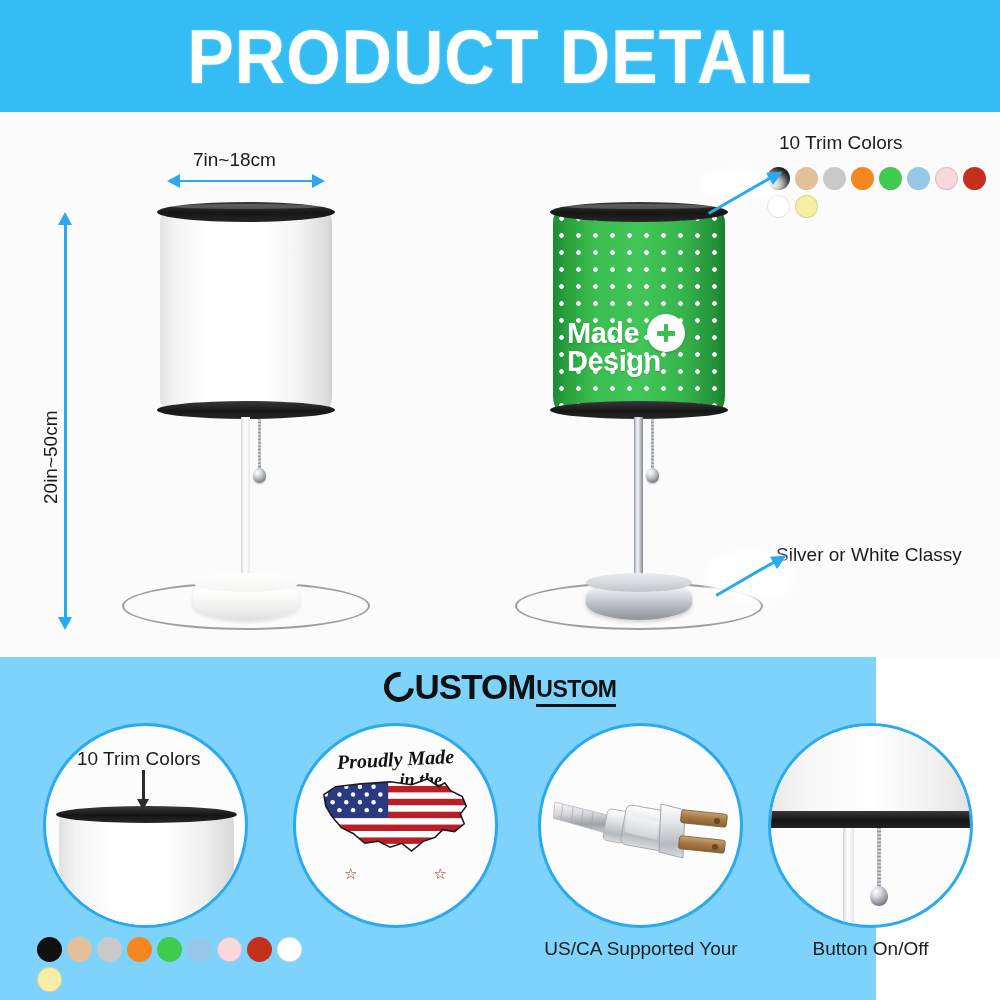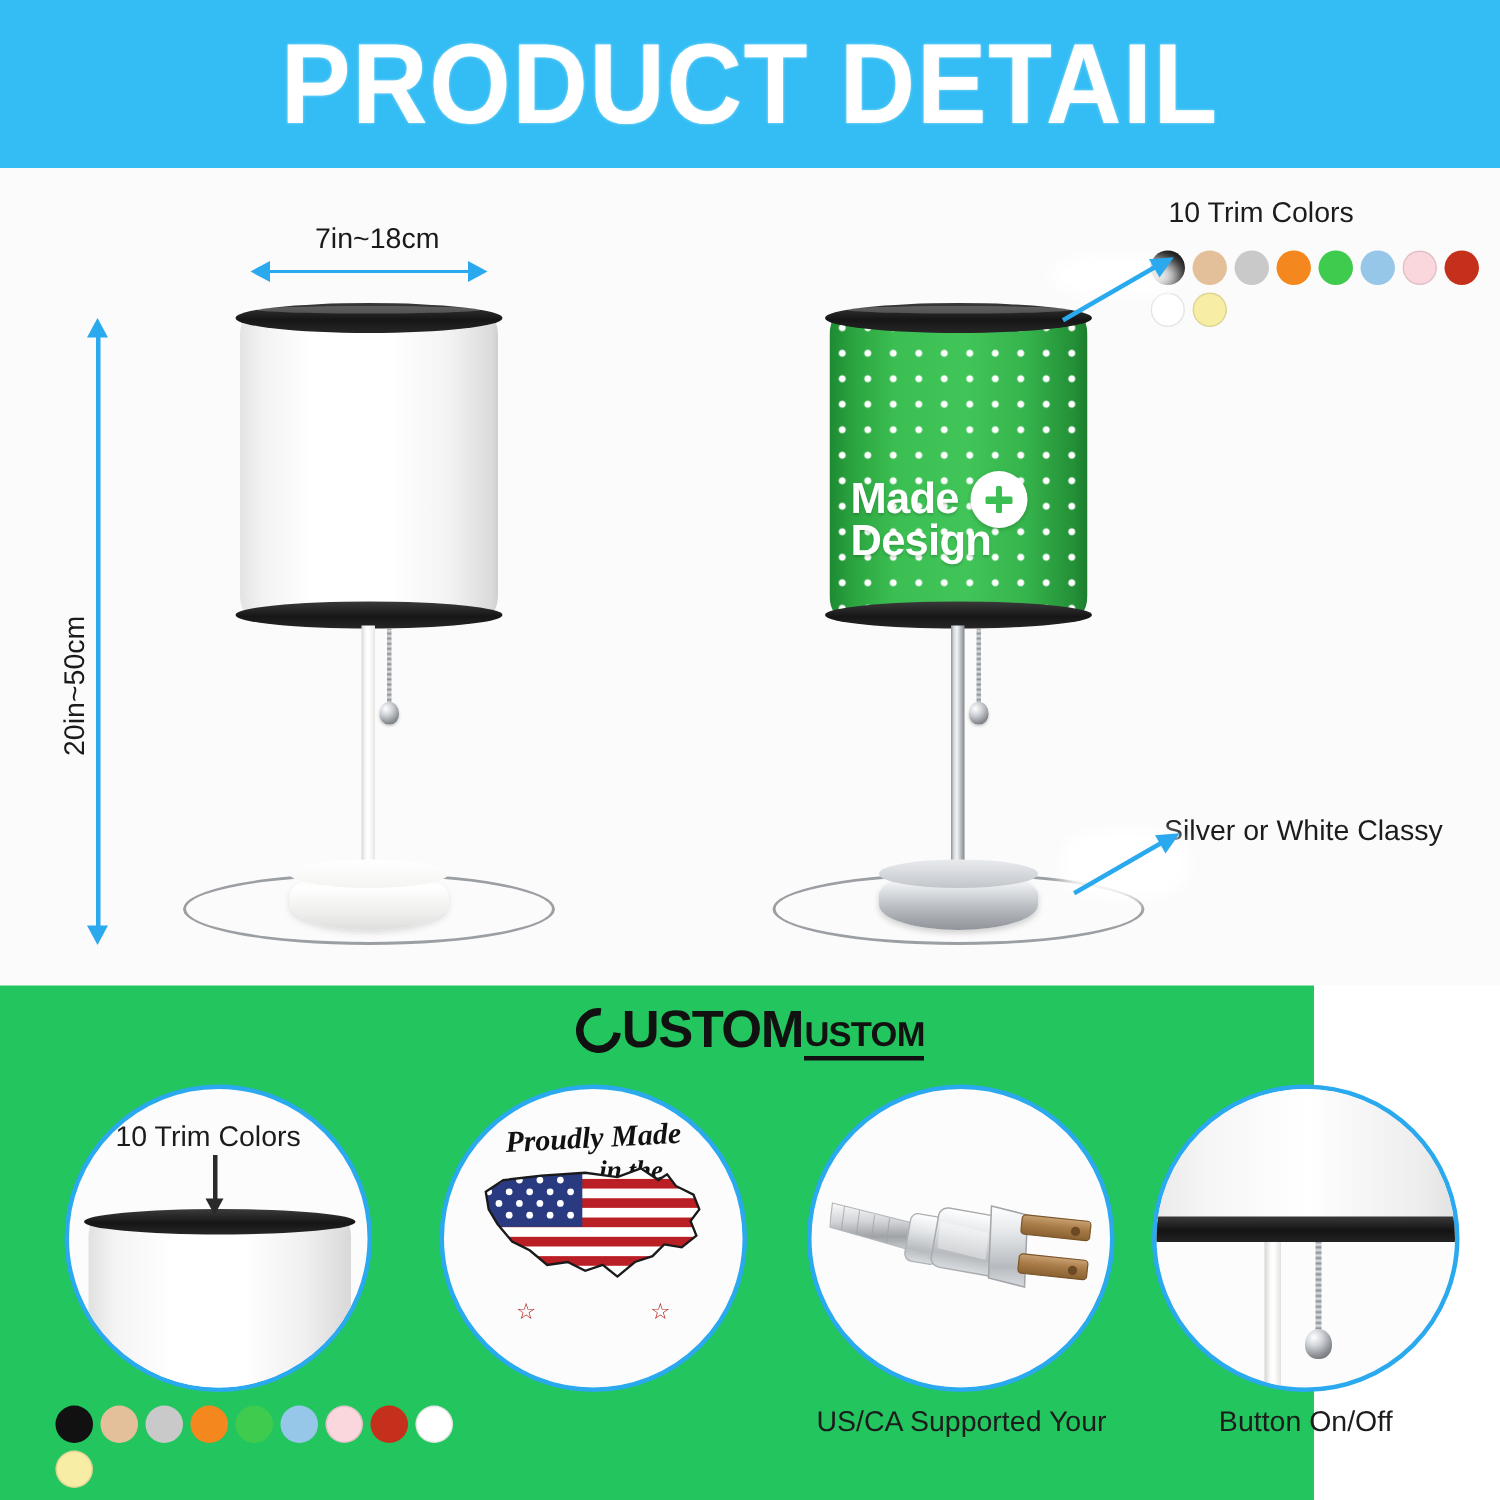--- a/index.html
+++ b/index.html
@@ -9,21 +9,21 @@
     height: 1000px;
     background: #ffffff;
     font-family: "Liberation Sans", sans-serif;
     overflow: hidden;
   }
 
   #page {
     position: relative;
     width: 876px;
     height: 1000px;
-    background: #22c55e;
+    background: #7dd3fc;
   }
 
   
   .banner {
     position: absolute;
     left: 0; top: 0;
     width: 1000px; height: 112px;
     background: #33bdf4;
     display: flex;
     align-items: center;
@@ -457,21 +457,21 @@
 
 <div id="page">
 
   <div class="banner">
     <div class="banner-title">PRODUCT DETAIL</div>
   </div>
 
   <div class="stage">
 
     <div class="dim-h" style="left:178px; top:68px; width:136px;"></div>
-    <div class="dim-label-h" style="left:210px; top:37px;">7in~18cm</div>
+    <div class="dim-label-h" style="left:193px; top:37px;">7in~18cm</div>
 
     <div class="dim-v" style="left:64px; top:112px; height:394px;"></div>
     <div class="dim-label-v" style="left:40px; top:392px;">20in~50cm</div>
 
     <div class="lamp" style="left:160px; top:90px;">
       <div class="shade shade-white">
         <div class="shade-body"></div>
         <div class="shade-top"></div>
         <div class="shade-bottom"></div>
       </div>

